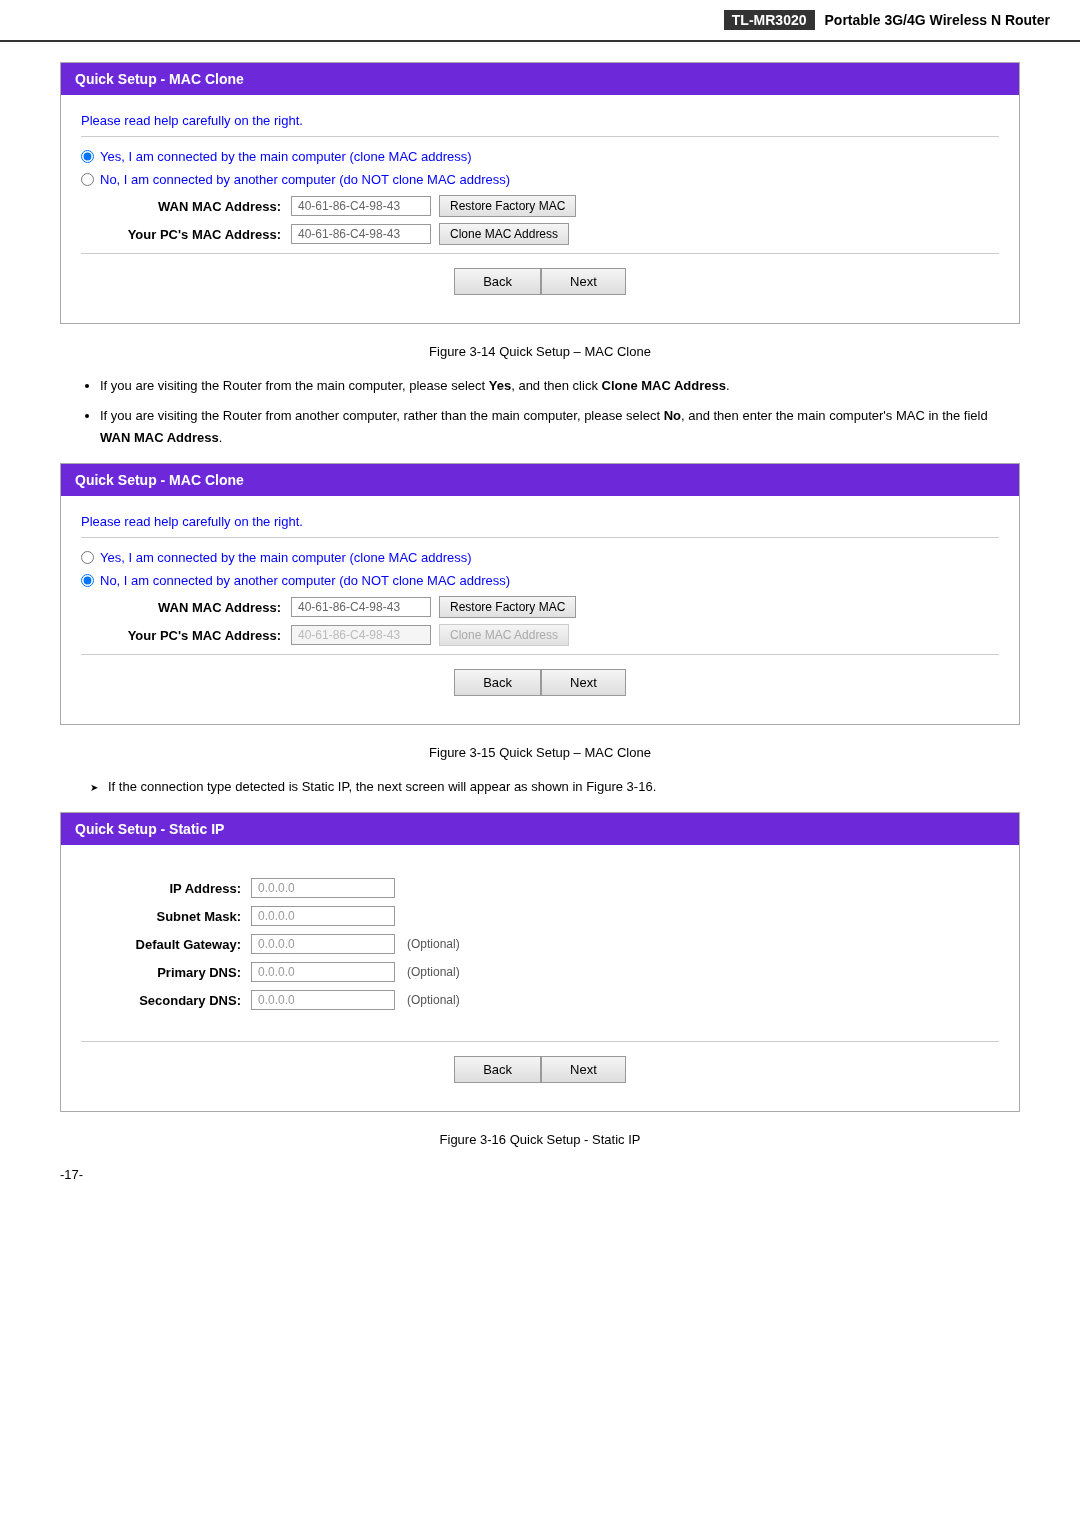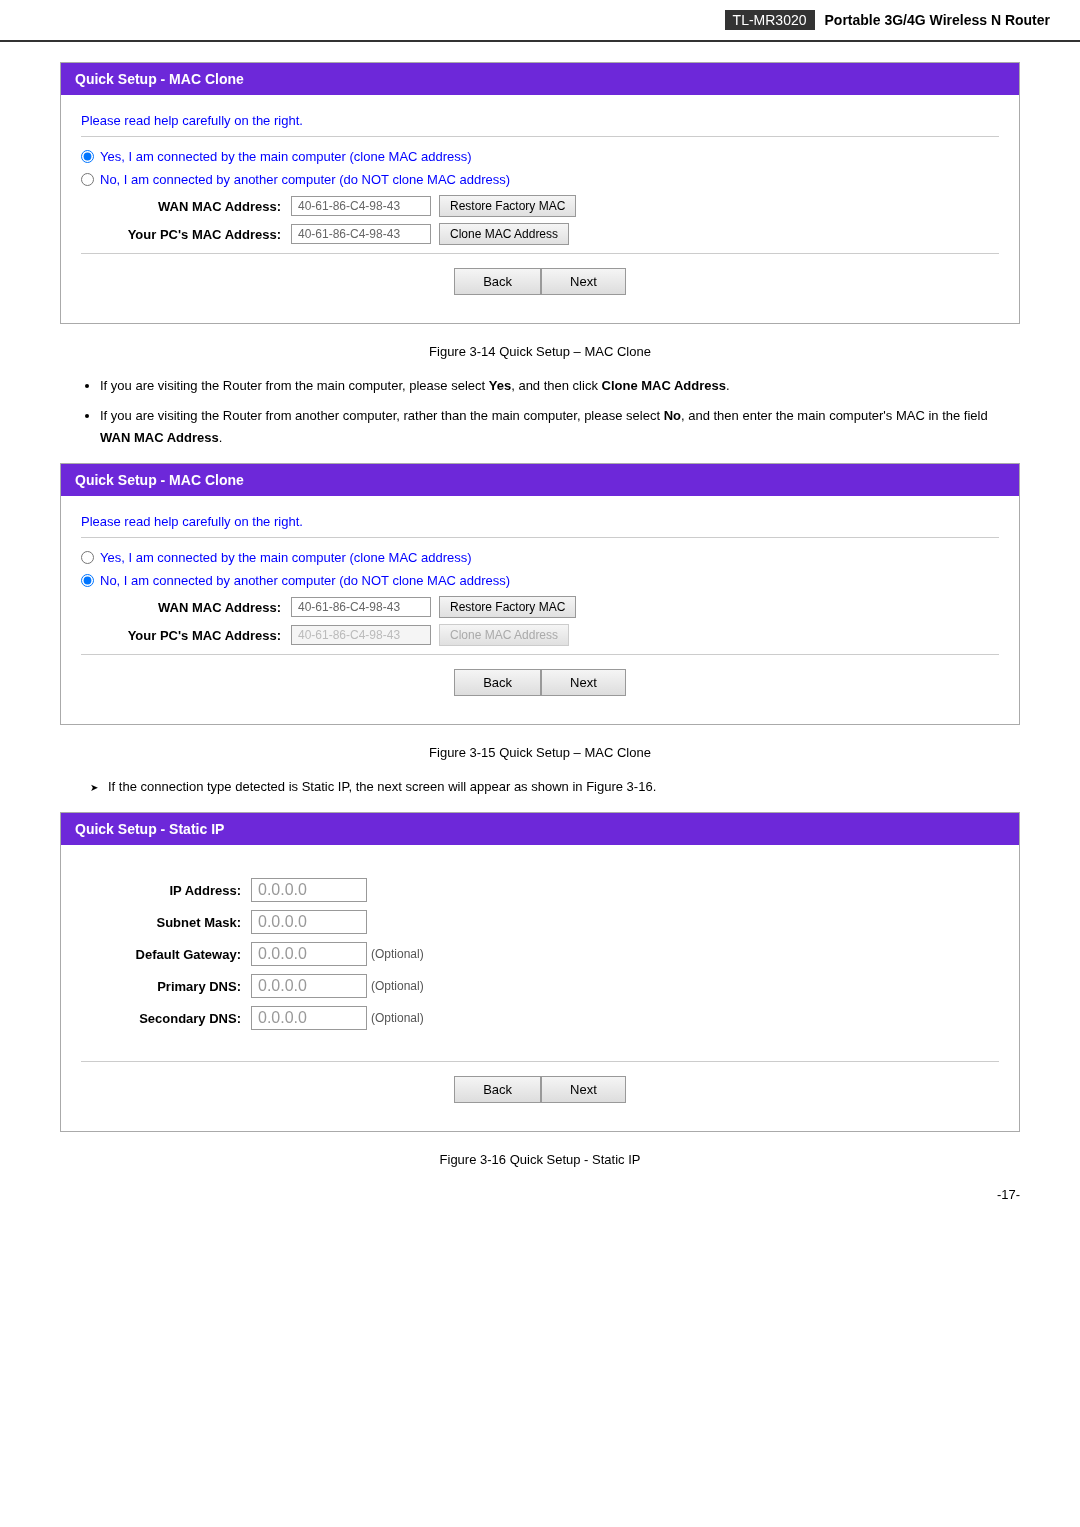--- a/index.html
+++ b/index.html
@@ -15,21 +15,21 @@
 
     
     .page-header {
       border-bottom: 2px solid #333;
       padding: 10px 30px;
       display: flex;
       justify-content: flex-end;
       align-items: center;
     }
     .header-model {
-      font-weight: normal;
+      font-weight: bold;
       font-size: 14px;
       background: #333;
       color: #fff;
       padding: 2px 8px;
       margin-right: 10px;
     }
     .header-title {
       font-weight: bold;
       font-size: 14px;
       color: #000;
@@ -166,40 +166,40 @@
     .form-label {
       font-weight: bold;
       width: 160px;
       text-align: right;
       margin-right: 10px;
       font-size: 13px;
     }
     .form-input {
       border: 1px solid #999;
       padding: 2px 6px;
-      font-size: 16px;
-      width: 116px;
+      font-size: 12px;
+      width: 144px;
       color: #999;
     }
     .form-optional {
       font-size: 12px;
       color: #555;
-      margin-left: 4px;
+      margin-left: 12px;
     }
 
     
     .help-text {
       font-size: 13px;
       color: #00f;
       margin-bottom: 8px;
     }
 
     
     .page-number {
-      text-align: right;
+      text-align: left;
       font-size: 13px;
       color: #000;
       margin-top: 20px;
       padding-bottom: 20px;
     }
 
     
     .mac-button-disabled {
       background: linear-gradient(to bottom, #f5f5f5, #e0e0e0);
       border: 1px solid #ccc;

